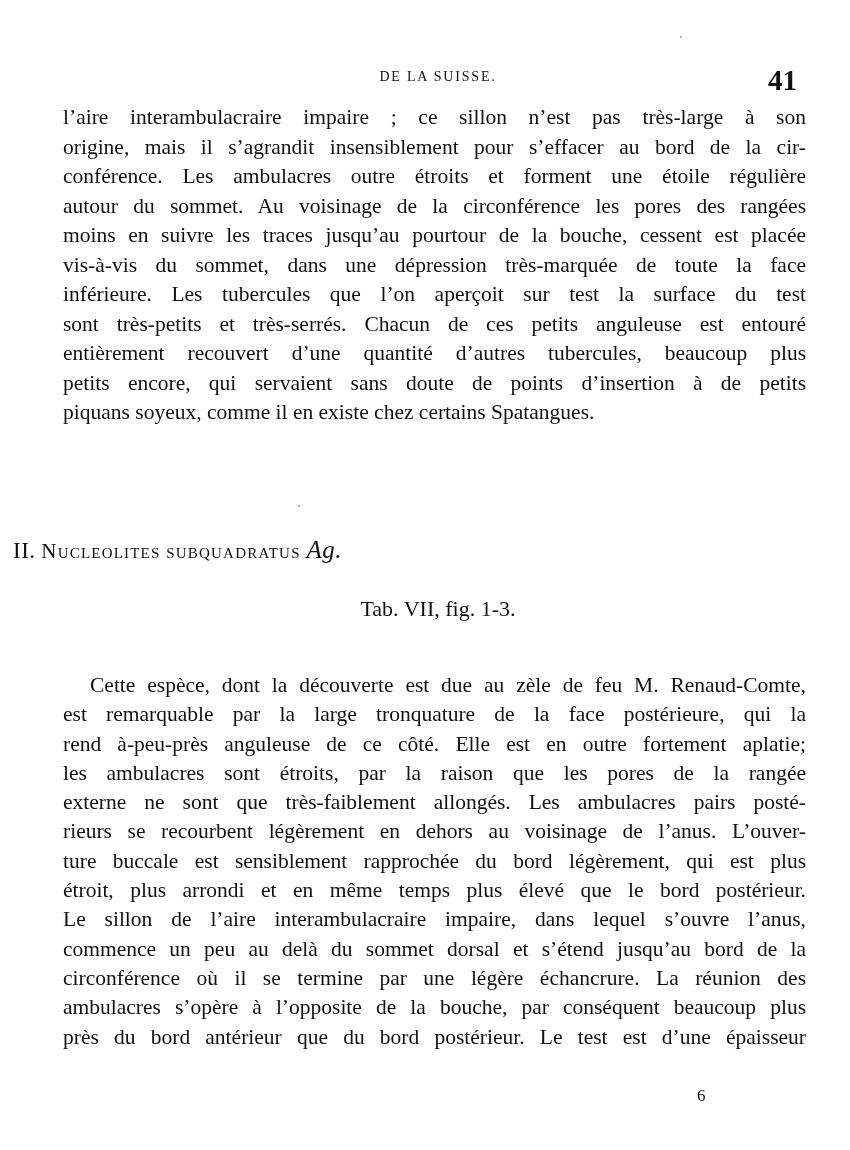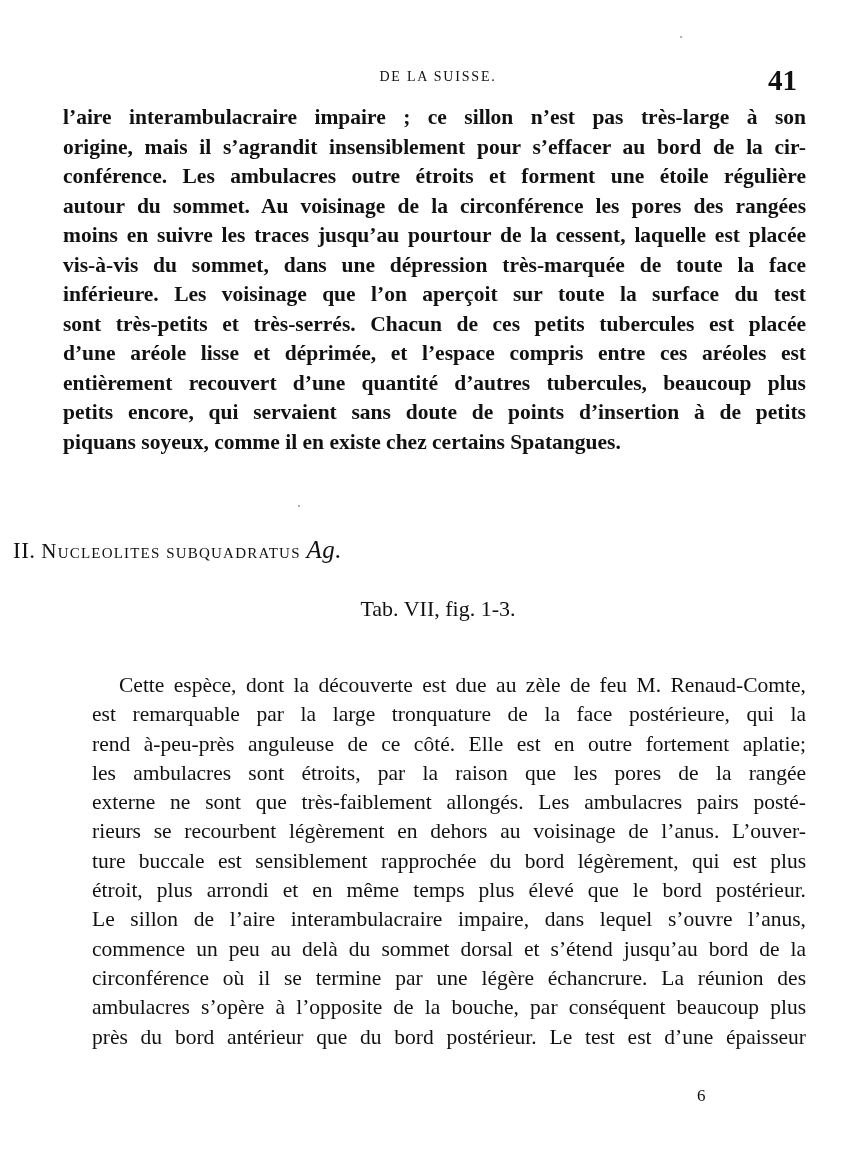--- a/index.html
+++ b/index.html
@@ -8,23 +8,23 @@
   .page { position: absolute; left: 13px; top: 0; width: 850px; height: 1150px; }
   .running-head { position: absolute; top: 66px; left: 0; width: 850px; height: 24px; }
   .running-title { position: absolute; left: 0; width: 850px; text-align: center;
                    font-size: 14px; letter-spacing: 1.8px; top: 3px; }
   .page-number { position: absolute; left: 755px; top: -2px; font-size: 29px; font-weight: bold; }
   .block { position: absolute; left: 50px; width: 743px; }
   .line { display: block; height: 29.5px; line-height: 29.5px; font-size: 21.5px;
           text-align: justify; text-align-last: justify; white-space: nowrap; overflow: visible; }
   .line.last { text-align-last: left; }
   .line.indent { padding-left: 27px; }
-  .para1 { top: 103px; font-weight: bold; }
+  .para1 { top: 103px; }
   .para2 { top: 671px; }
-  .para2 .line { height: 29.3px; line-height: 29.3px; margin-left: 29px; }
+  .para2 .line { height: 29.3px; line-height: 29.3px; }
   .section-heading { position: absolute; top: 536px; left: 0; width: 850px; text-align: left;
                      font-size: 21px; letter-spacing: 0.5px; }
   .section-heading .num { font-size: 23px; }
   .section-heading .sc { font-variant: small-caps; letter-spacing: 1.2px; }
   .section-heading .auth { font-style: italic; font-size: 25px; }
   .plate-ref { position: absolute; top: 596px; left: 0; width: 850px; text-align: center; font-size: 22px; }
   .signature { position: absolute; left: 684px; top: 1086px; font-size: 17px; }
   .speck { position: absolute; width: 2px; height: 2px; background: #999; border-radius: 1px; }
 </style>
 </head>
@@ -35,25 +35,24 @@
   <div class="running-head">
     <span class="running-title">DE LA SUISSE.</span>
     <span class="page-number">41</span>
   </div>
 
   <div class="block para1">
     <span class="line">l’aire interambulacraire impaire ; ce sillon n’est pas très-large à son</span>
     <span class="line">origine, mais il s’agrandit insensiblement pour s’effacer au bord de la cir-</span>
     <span class="line">conférence. Les ambulacres outre étroits et forment une étoile régulière</span>
     <span class="line">autour du sommet. Au voisinage de la circonférence les pores des rangées</span>
-    <span class="line">moins en suivre les traces jusqu’au pourtour de la cessent, laquelle est placée</span>
+    <span class="line">moins en suivre les traces jusqu’au pourtour de la bouche, cessent est placée</span>
     <span class="line">vis-à-vis du sommet, dans une dépression très-marquée de toute la face</span>
-    <span class="line">inférieure. Les voisinage que l’on aperçoit sur toute la surface du test</span>
-    <span class="line">sont très-petits et très-serrés. Chacun de ces petits tubercules est placée</span>
-    <span class="line">d’une aréole lisse et déprimée, et l’espace compris entre ces aréoles est</span>
+    <span class="line">inférieure. Les tubercules que l’on aperçoit sur test la surface du test</span>
+    <span class="line">sont très-petits et très-serrés. Chacun de ces petits anguleuse est entouré</span>
     <span class="line">entièrement recouvert d’une quantité d’autres tubercules, beaucoup plus</span>
     <span class="line">petits encore, qui servaient sans doute de points d’insertion à de petits</span>
     <span class="line last">piquans soyeux, comme il en existe chez certains Spatangues.</span>
   </div>
 
   <div class="section-heading">
     <span class="num">II.</span>
     <span class="sc">Nucleolites</span>
     <span class="sc">subquadratus</span>
     <span class="auth">Ag.</span>

